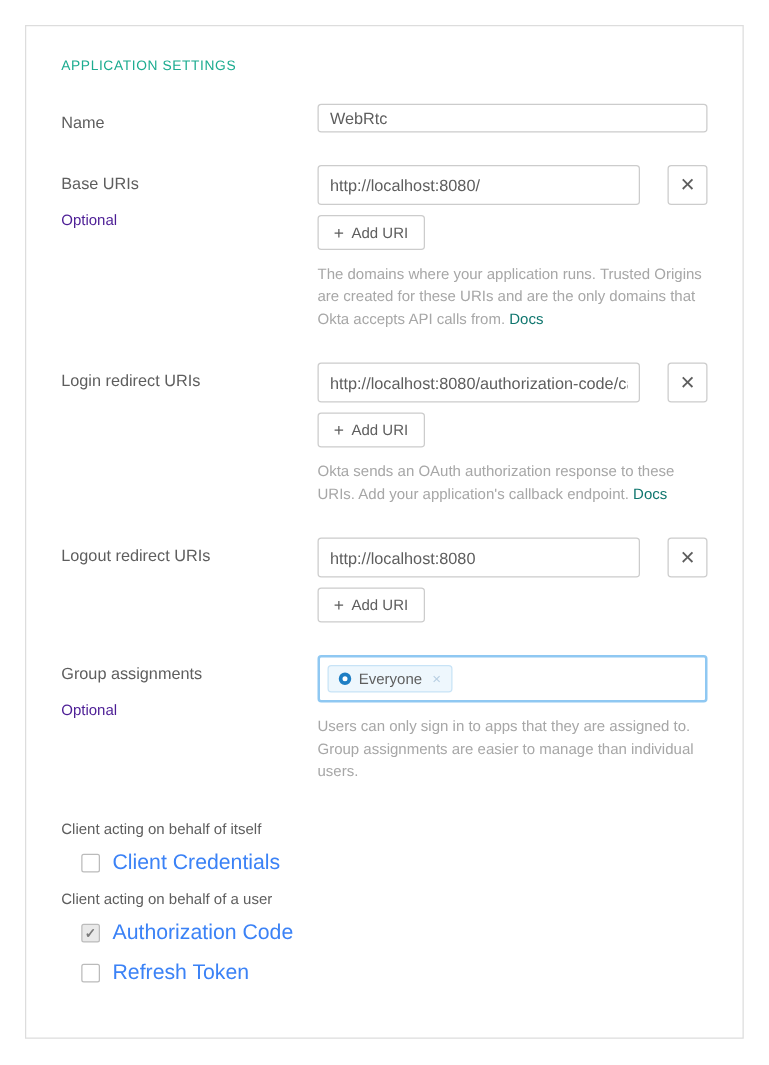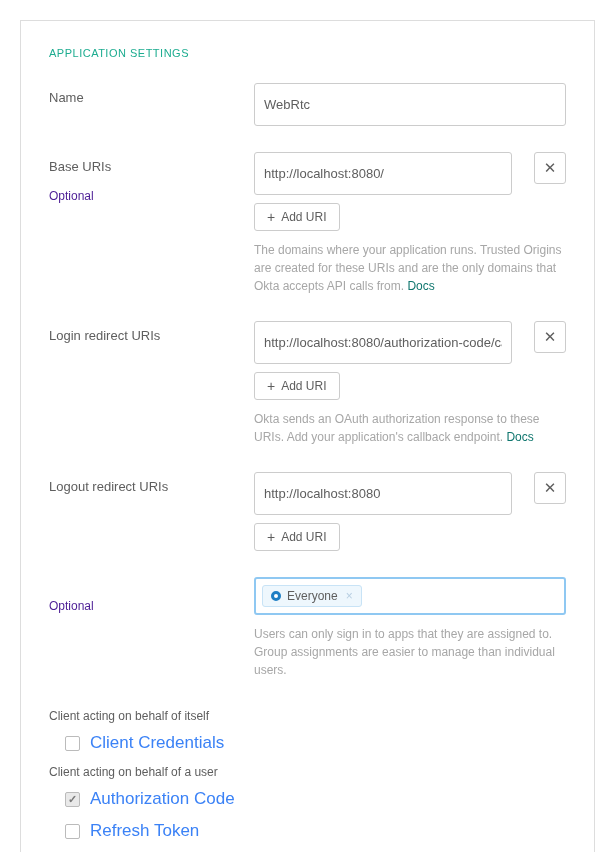--- a/index.html
+++ b/index.html
@@ -45,21 +45,21 @@
   .input-col {
     flex: 1;
   }
   .input-row {
     display: flex;
     gap: 22px;
     margin-bottom: 8px;
   }
   input[type=text] {
     width: 100%;
-    padding: 13px 9px;
+    padding: 3px 9px;
     font-size: 13px;
     border: 1px solid #ccc;
     border-radius: 3px;
     color: #5e5e5e;
     font-family: inherit;
   }
   .x-btn {
     flex: 0 0 32px;
     height: 32px;
     border: 1px solid #ccc;
@@ -232,20 +232,21 @@
       </div>
       <div class="add-btn">
         <span class="plus">+</span>
         <span>Add URI</span>
       </div>
     </div>
   </div>
 
   <div class="field">
     <div class="label-col">
+      <div class="main-label">Group assignments</div>
       <div class="sub-label">Optional</div>
     </div>
     <div class="input-col">
       <div class="chip-input">
         <div class="chip">
           <span class="chip-dot"></span>
           <span>Everyone</span>
           <span class="chip-x">×</span>
         </div>
       </div>

